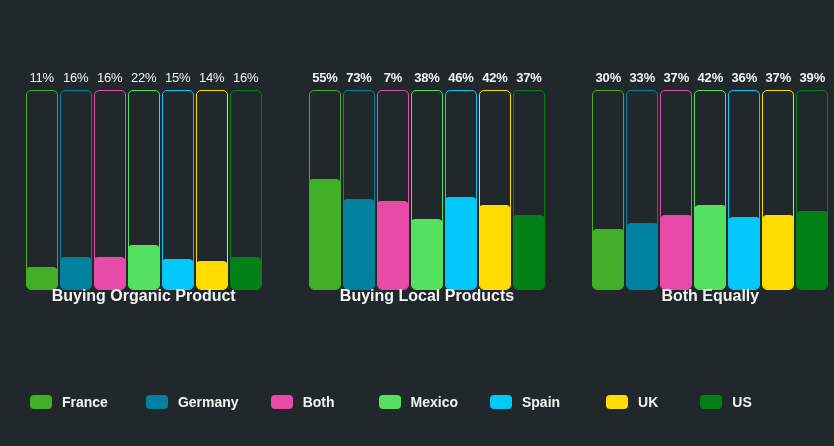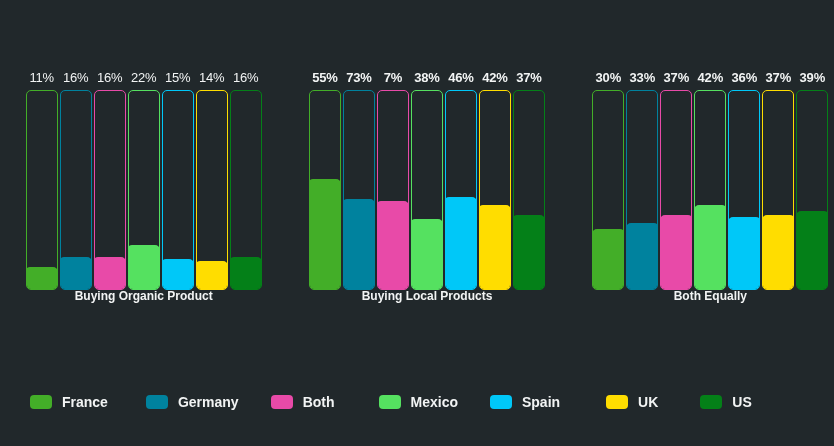--- a/index.html
+++ b/index.html
@@ -97,21 +97,21 @@
     position: absolute;
     left: 0;
     top: 282px;
     width: 834px;
     height: 28px;
     display: flex;
     justify-content: center;
   }
   .cat-label {
     color: #f2f4f4;
-    font-size: 12px;
+    font-size: 16px;
     font-weight: bold;
     text-align: center;
     line-height: 28px;
     white-space: nowrap;
   }
   .cat-label.c0 { width: 268px; margin-left: 20px; }
   .cat-label.c1 { width: 268px; margin-left: 36px; }
   .cat-label.c2 { width: 268px; margin-left: 36px; }
 
   

